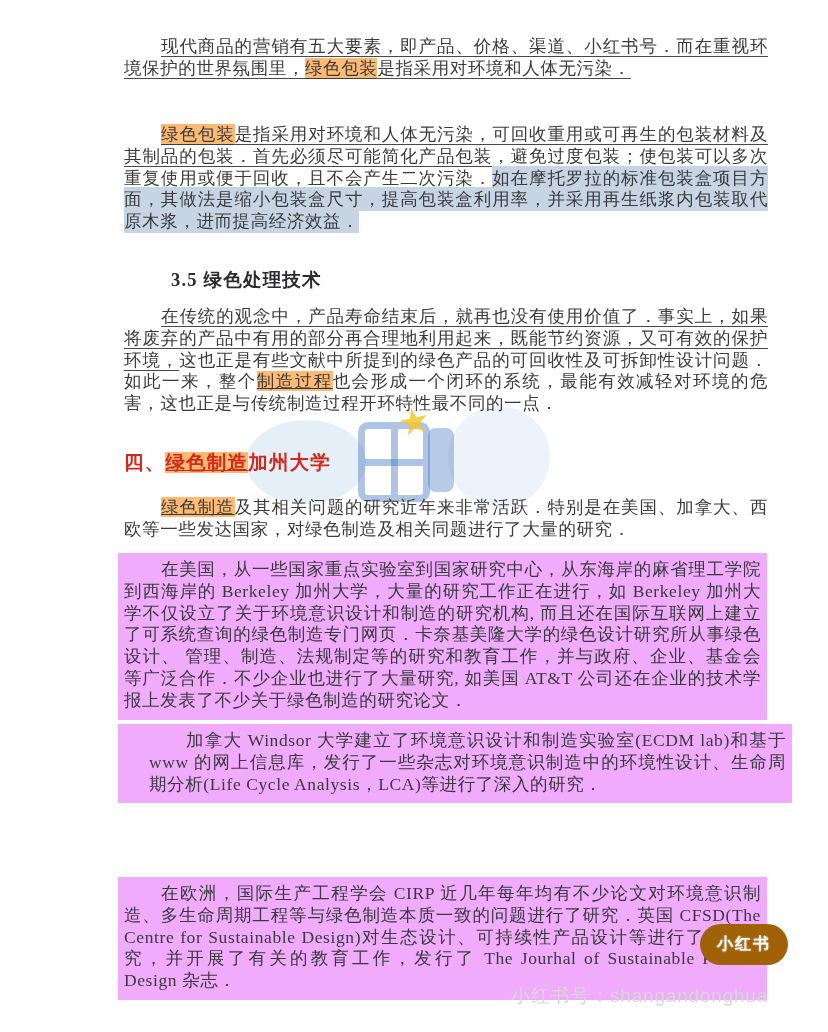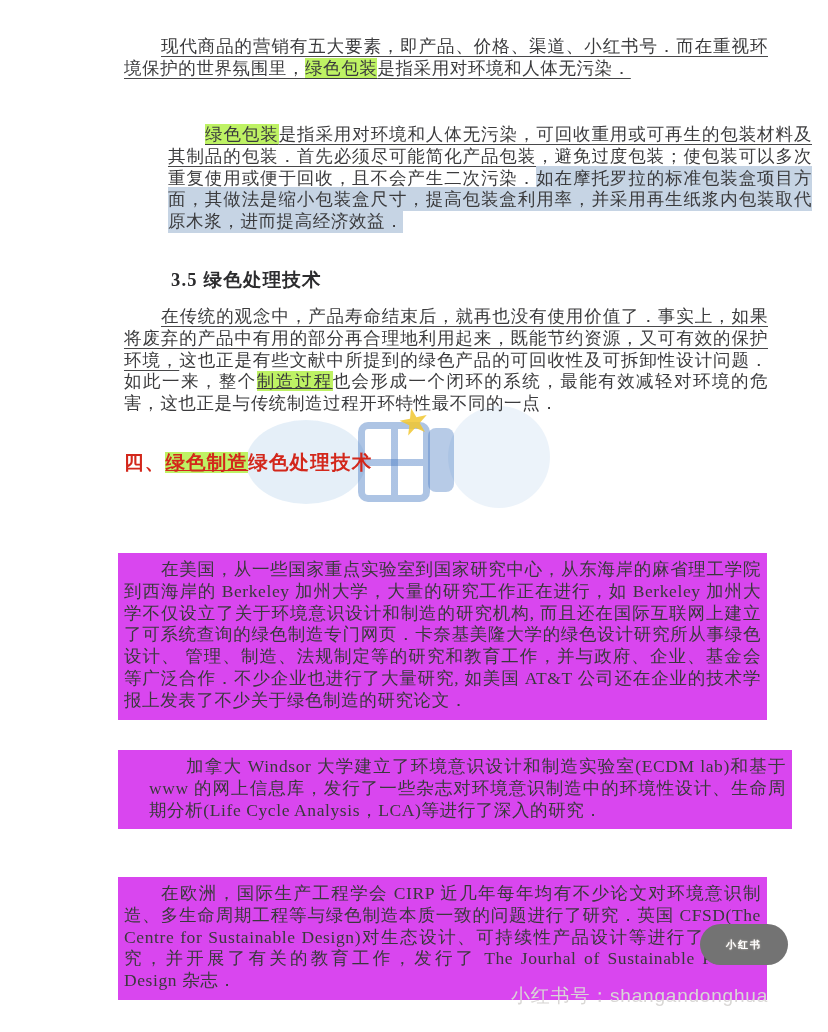--- a/index.html
+++ b/index.html
@@ -14,66 +14,66 @@
     position:absolute;left:124px;width:644px;margin:0;
     font-size:17.5px;line-height:21.8px;letter-spacing:.6px;
     text-align:justify;text-indent:37px;z-index:2;
   }
   .u{
     text-decoration-line:underline;
     text-decoration-color:#48484a;
     text-decoration-thickness:1.4px;
     text-underline-offset:3.5px;
   }
-  .hl-o{background:#bef264;text-decoration:underline;}
+  .hl-o{background:#fdba74;text-decoration:underline;}
   .hl-b{background:#c6d4e4;padding:2px 0;}
   .heading35{
     position:absolute;left:159px;top:255px;margin:12px;z-index:2;
     font-size:18.5px;font-weight:bold;color:#2c2c2e;letter-spacing:1.2px;
   }
   .heading4{
     position:absolute;left:124px;top:449px;margin:0;z-index:2;
     font-size:19.5px;font-weight:bold;color:#d3271b;letter-spacing:1.2px;
   }
   .heading4 .hl-o{color:#d3271b;}
   .blue-block{
     position:absolute;left:118px;width:637px;margin:0;z-index:2;
-    background:#d946ef;padding:6px 6px 8px 6px;
+    background:#f0abfc;padding:6px 6px 8px 6px;
     font-size:17.5px;line-height:21.8px;letter-spacing:.6px;
     text-align:justify;text-indent:37px;color:#3a3a3c;
   }
   #p-marketing{top:36px;}
-  #p-packaging{top:124px;margin-left:44px;}
+  #p-packaging{top:124px;}
   #p-processing{top:306px;}
   #p-status{top:497px;}
   #b-usa{top:553px;}
-  #b-canada{top:750px;padding-left:31px;}
+  #b-canada{top:724px;padding-left:31px;}
   #b-europe{top:838px;margin-top:39px;}
   
   .wm{position:absolute;z-index:1;}
   .wm-blob-a{left:246px;top:420px;width:120px;height:84px;border-radius:50%;
     background:#cfe2f2;opacity:.55;}
   .wm-blob-b{left:448px;top:406px;width:102px;height:102px;border-radius:50%;
     background:#d9e8f6;opacity:.5;}
   .wm-glyph{left:358px;top:422px;width:58px;height:66px;border-radius:10px;
     border:7px solid rgba(74,124,196,.45);
     background:
       linear-gradient(rgba(74,124,196,.45),rgba(74,124,196,.45)) center/100% 7px no-repeat,
       linear-gradient(rgba(74,124,196,.45),rgba(74,124,196,.45)) center/7px 100% no-repeat;}
   .wm-bar{left:428px;top:428px;width:26px;height:64px;border-radius:8px;
     background:rgba(74,124,196,.4);}
   .wm-star{left:398px;top:404px;font-size:36px;color:#f2c730;opacity:.85;
     transform:rotate(-12deg);line-height:1;}
   
   .xhs-badge{
     position:absolute;left:700px;top:924px;width:88px;height:41px;z-index:3;
-    background:#737373;border-radius:21px;
+    background:#a16207;border-radius:21px;
     display:flex;align-items:center;justify-content:center;
     font-family:"Liberation Sans","DejaVu Sans",sans-serif;
-    font-size:10px;font-weight:bold;color:#ffffff;letter-spacing:2px;
+    font-size:16px;font-weight:bold;color:#ffffff;letter-spacing:2px;
     text-shadow:0 0 2px rgba(220,210,200,.9);
   }
   .xhs-account{
     position:absolute;left:506px;top:978px;margin:5px;z-index:3;
     font-family:"Liberation Sans","DejaVu Sans",sans-serif;
     font-size:19px;color:#d9d7d5;letter-spacing:.8px;
   }
 </style>
 </head>
 <body>
@@ -89,22 +89,23 @@
   </div>
 
   <p class="para" id="p-marketing"><span class="u">现代商品的营销有五大要素，即产品、价格、渠道、小红书号．而在重视环境保护的世界氛围里，</span><span class="u hl-o">绿色包装</span><span class="u">是指采用对环境和人体无污染．</span></p>
 
   <p class="para" id="p-packaging"><span class="u hl-o">绿色包装</span><span class="u">是指采用对环境和人体无污染，可回收重用或可再生的包装材料及其制品的包装．首先必须尽可能简化产品包装，避免过度包装；</span><span>使包装可以多次重复使用或便于回收，且不会产生二次污染．</span><span class="hl-b">如在摩托罗拉的标准包装盒项目方面，其做法是缩小包装盒尺寸，提高包装盒利用率，并采用再生纸浆内包装取代原木浆，进而提高经济效益．</span></p>
 
   <h3 class="heading35">3.5 绿色处理技术</h3>
 
   <p class="para" id="p-processing"><span class="u">在传统的观念中，产品寿命结束后，就再也没有使用价值了．事实上，如果将废弃的产品中有用的部分再合理地利用起来，既能节约资源，又可有效的保护环境，</span><span>这也正是有些文献中所提到的绿色产品的可回收性及可拆卸性设计问题．如此一来，整个</span><span class="hl-o">制造过程</span><span>也会形成一个闭环的系统，最能有效减轻对环境的危害，这也正是与传统制造过程开环特性最不同的一点．</span></p>
 
-  <h2 class="heading4"><span>四、</span><span class="hl-o">绿色制造</span><span>绿色处理技术</span></h2>
+  <h2 class="heading4"><span>四、</span><span class="hl-o">绿色制造</span><span>加州大学</span></h2>
 
+  <p class="para" id="p-status"><span class="hl-o">绿色制造</span><span>及其相关问题的研究近年来非常活跃．特别是在美国、加拿大、西欧等一些发达国家，对绿色制造及相关同题进行了大量的研究．</span></p>
 
   <p class="blue-block" id="b-usa">在美国，从一些国家重点实验室到国家研究中心，从东海岸的麻省理工学院到西海岸的 Berkeley 加州大学，大量的研究工作正在进行，如 Berkeley 加州大学不仅设立了关于环境意识设计和制造的研究机构, 而且还在国际互联网上建立 了可系统查询的绿色制造专门网页．卡奈基美隆大学的绿色设计研究所从事绿色设计、 管理、制造、法规制定等的研究和教育工作，并与政府、企业、基金会等广泛合作．不少企业也进行了大量研究, 如美国 AT&amp;T 公司还在企业的技术学报上发表了不少关于绿色制造的研究论文．</p>
   <p class="blue-block" id="b-canada">加拿大 Windsor 大学建立了环境意识设计和制造实验室(ECDM lab)和基于 www 的网上信息库，发行了一些杂志对环境意识制造中的环境性设计、生命周期分析(Life Cycle Analysis，LCA)等进行了深入的研究．</p>
   <p class="blue-block" id="b-europe">在欧洲，国际生产工程学会 CIRP 近几年每年均有不少论文对环境意识制造、多生命周期工程等与绿色制造本质一致的问题进行了研究．英国 CFSD(The Centre for Sustainable Design)对生态设计、可持续性产品设计等进行了集中研究，并开展了有关的教育工作，发行了 The Jourhal of Sustainable Product Design 杂志．</p>
 
   <div class="xhs-badge">小红书</div>
   <p class="xhs-account">小红书号：shangandonghua</p>
 
 </div>
 

